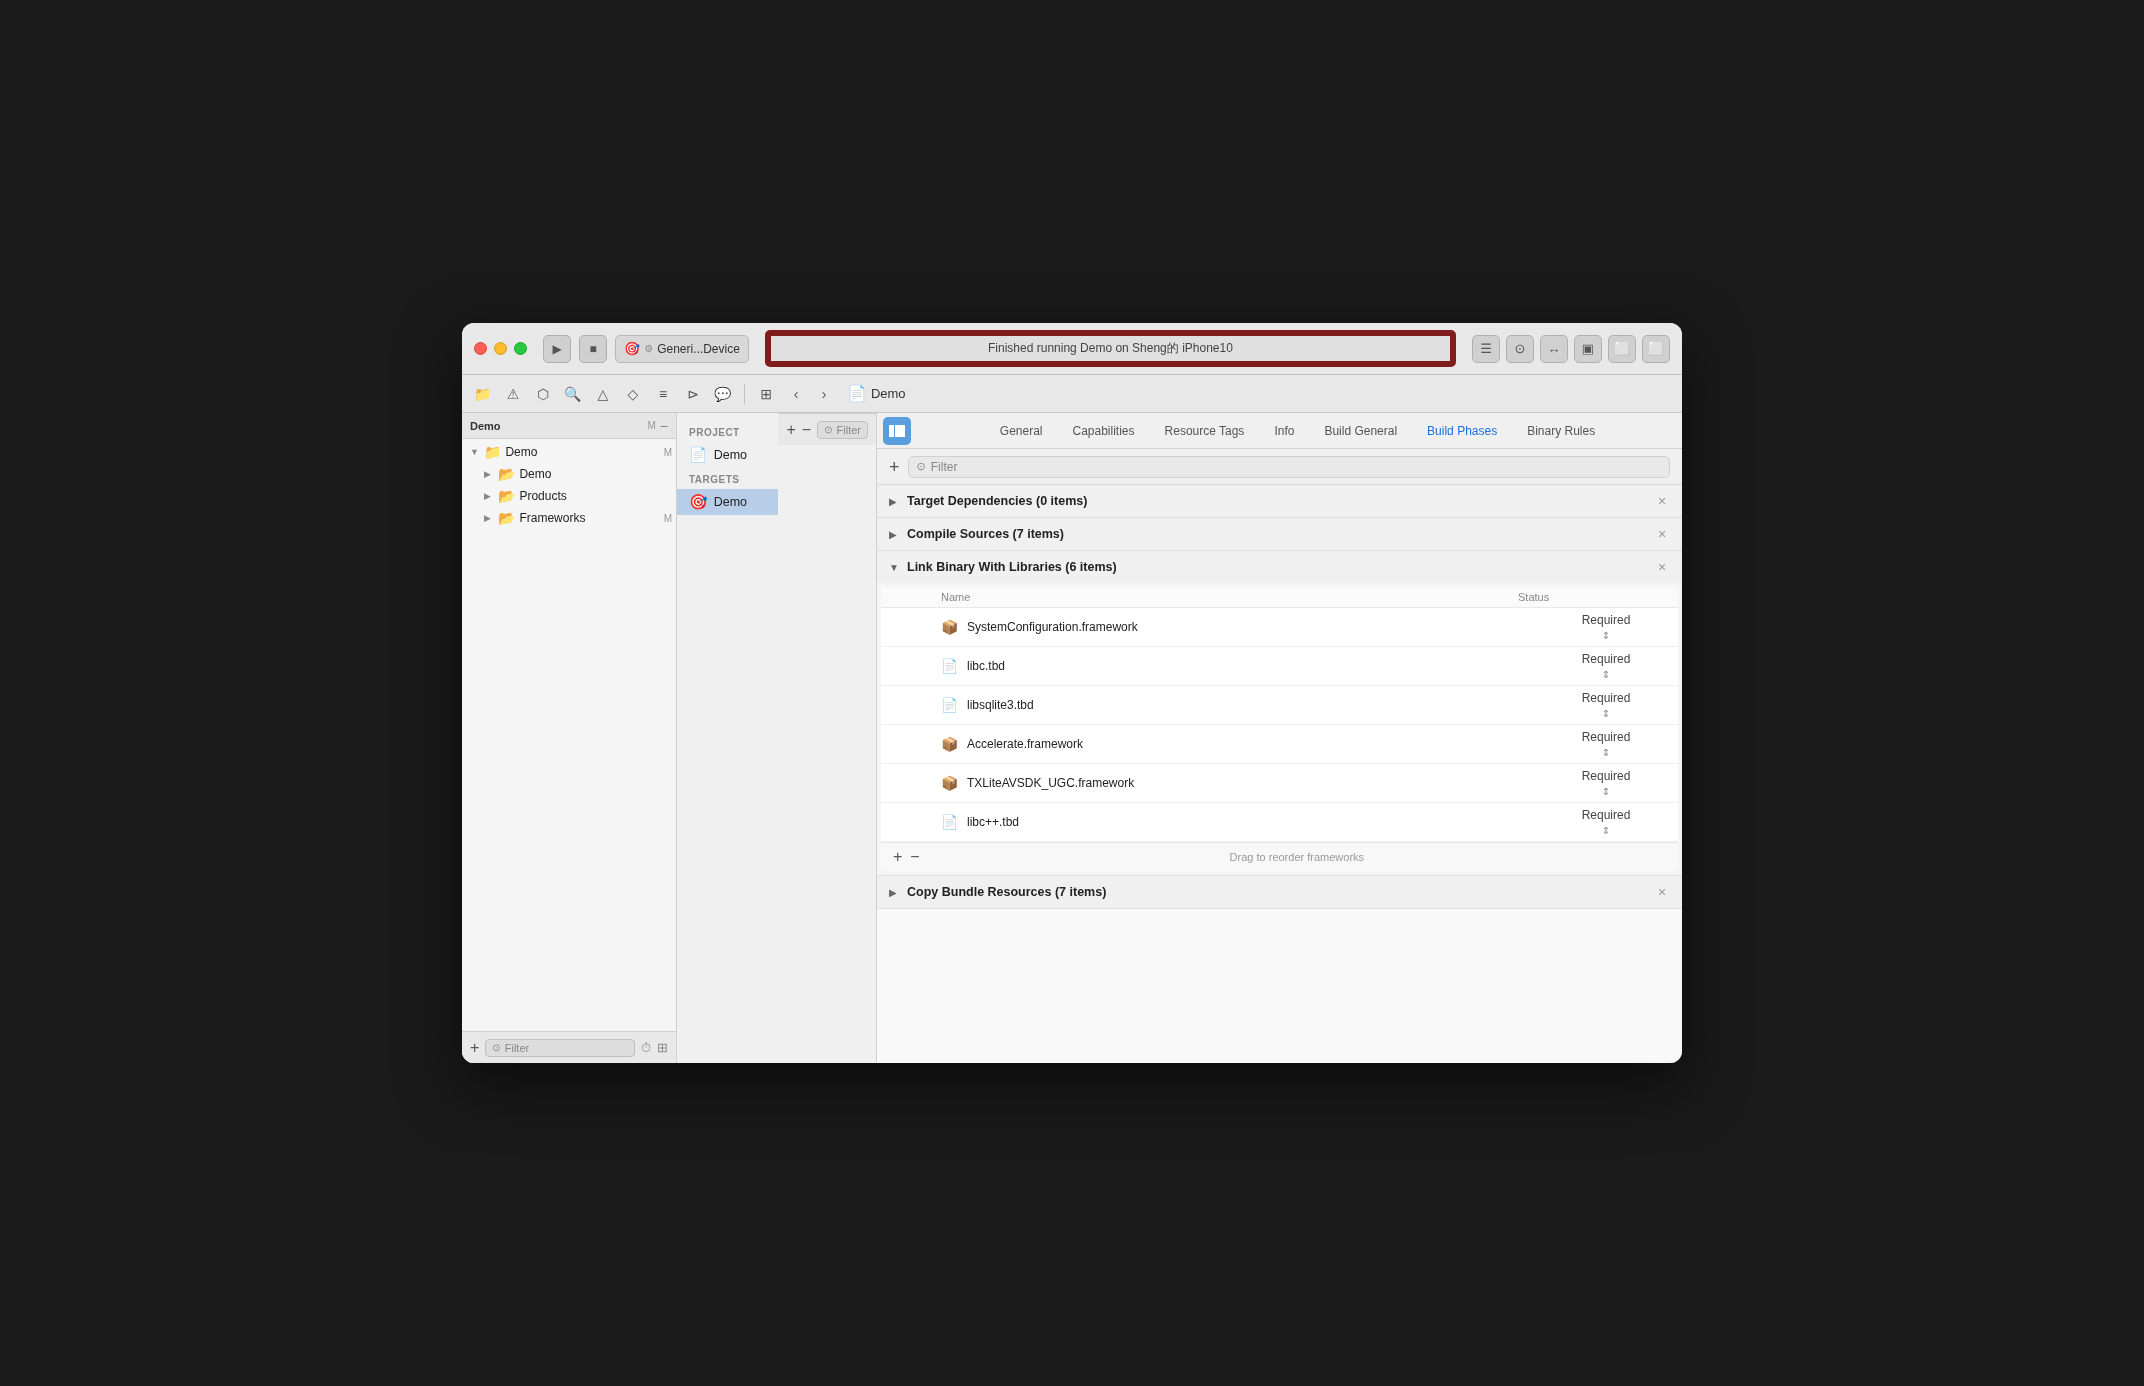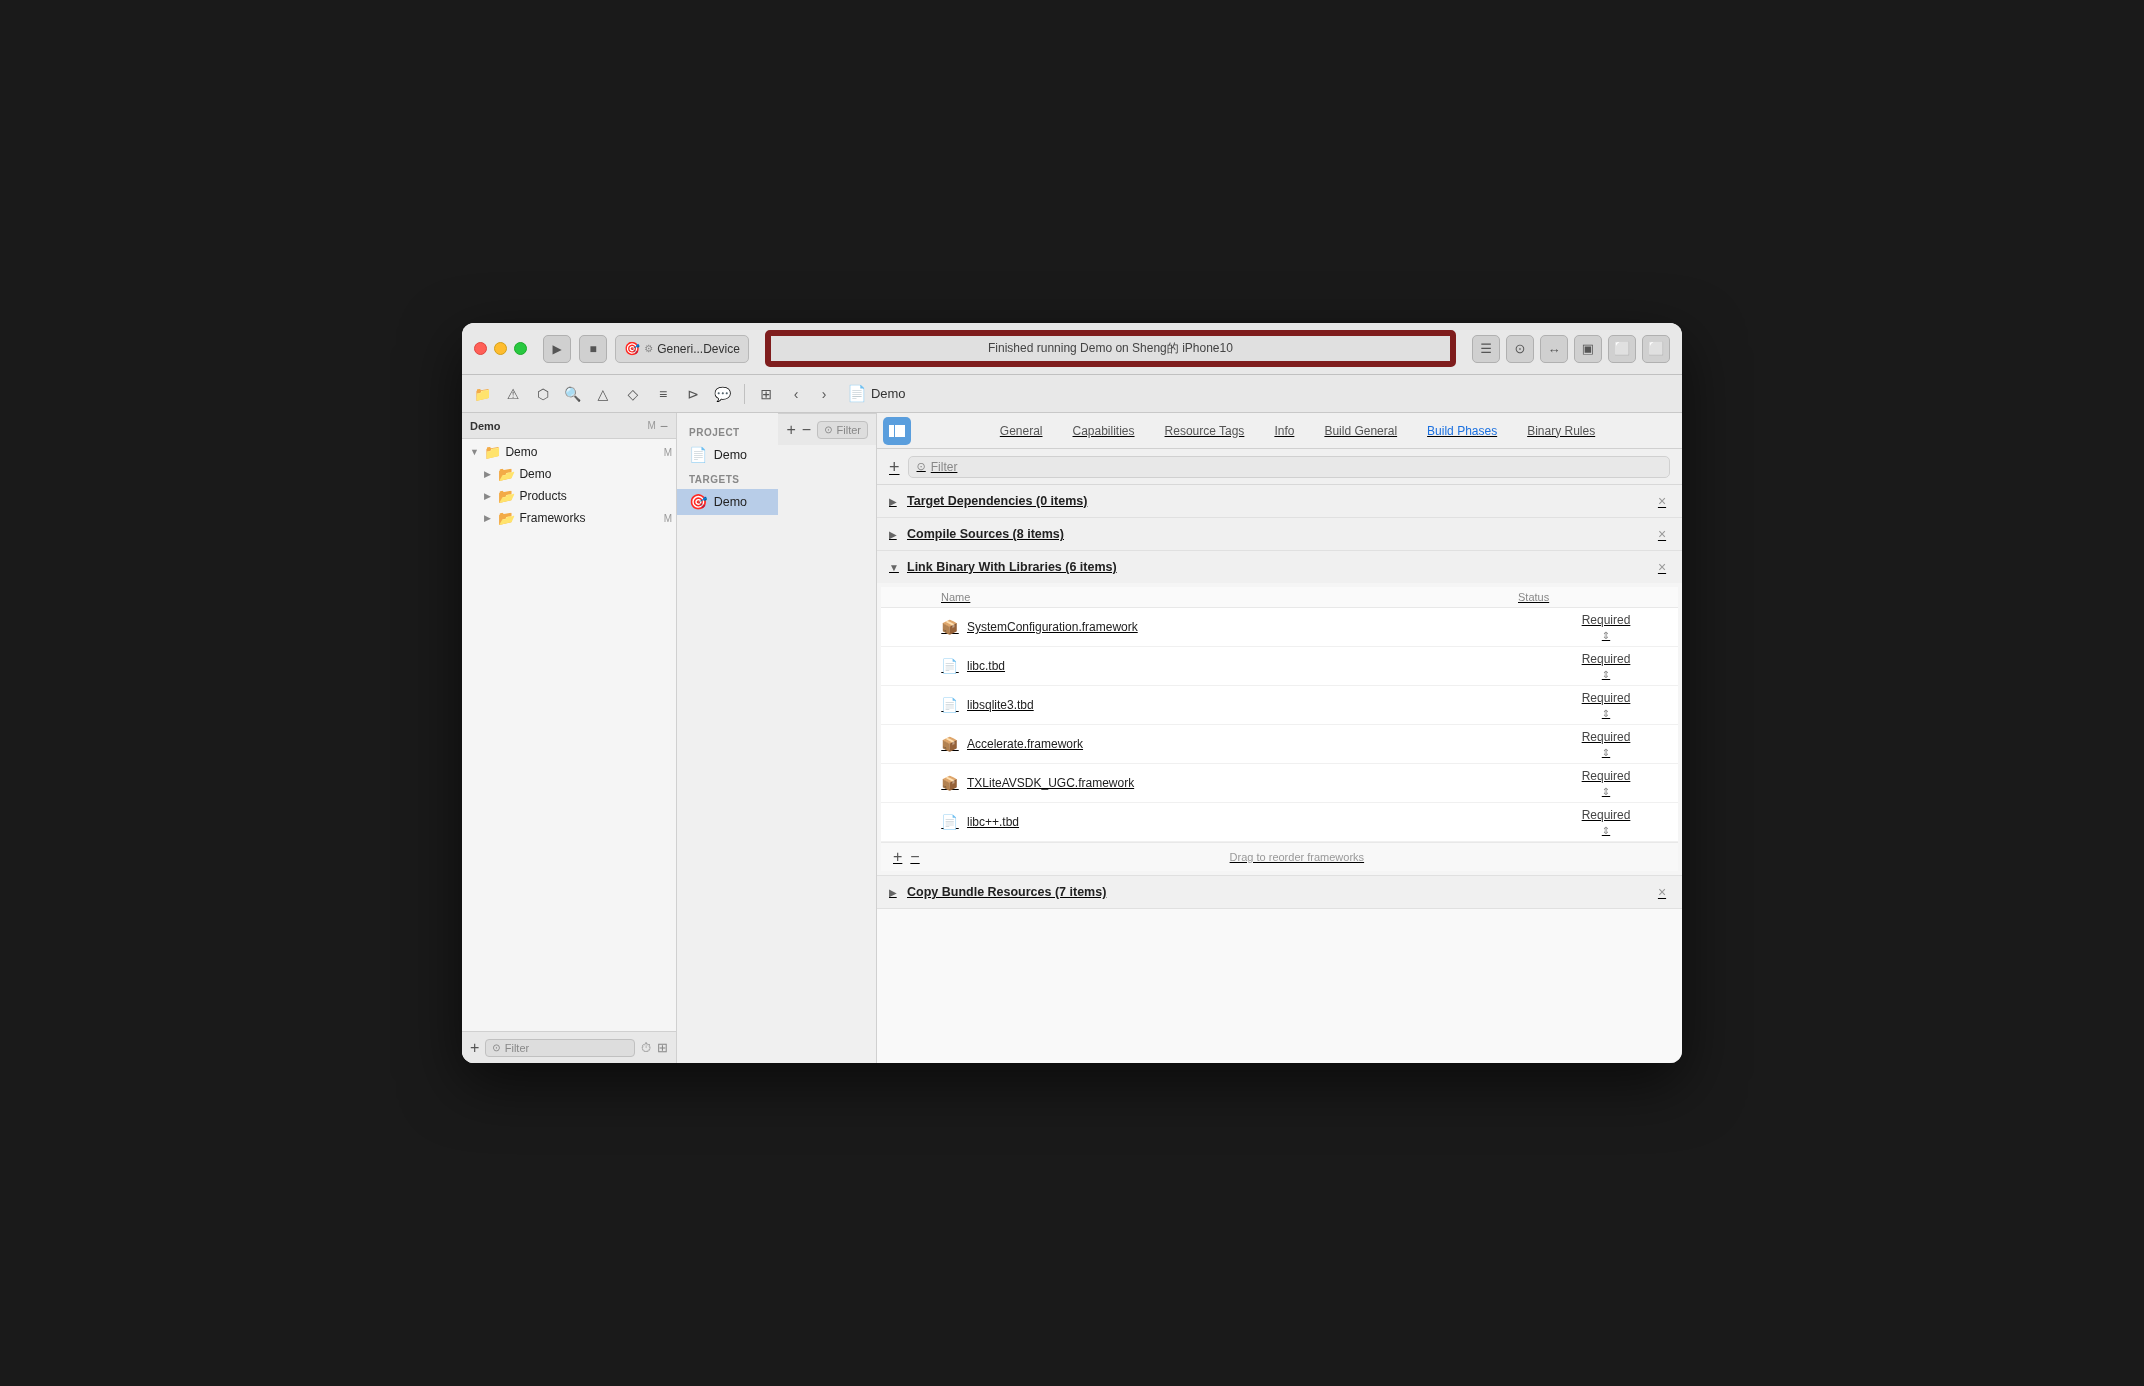--- a/index.html
+++ b/index.html
@@ -297,21 +297,20 @@
       gap: 6px;
     }
 
     
     .build-panel {
       flex: 1;
       background: #a3a3a3;
       display: flex;
       flex-direction: column;
       overflow: hidden;
-      text-decoration: underline;
     }
 
     
     .tab-bar {
       height: 36px;
       background: #f0f0f0;
       border-bottom: 1px solid #d0d0d0;
       display: flex;
       align-items: center;
       padding: 0 2px;
@@ -663,21 +662,21 @@
           <div class="phase-header">
             <span class="phase-arrow">▶</span>
             <span class="phase-title">Target Dependencies (0 items)</span>
             <span class="phase-close">×</span>
           </div>
         </div>
 
         <div class="phase-section">
           <div class="phase-header">
             <span class="phase-arrow">▶</span>
-            <span class="phase-title">Compile Sources (8 items)</span>
+            <span class="phase-title">Compile Sources (7 items)</span>
             <span class="phase-close">×</span>
           </div>
         </div>
 
         <div class="phase-section">
           <div class="phase-header">
             <span class="phase-arrow">▼</span>
             <span class="phase-title">Link Binary With Libraries (6 items)</span>
             <span class="phase-close">×</span>
           </div>

